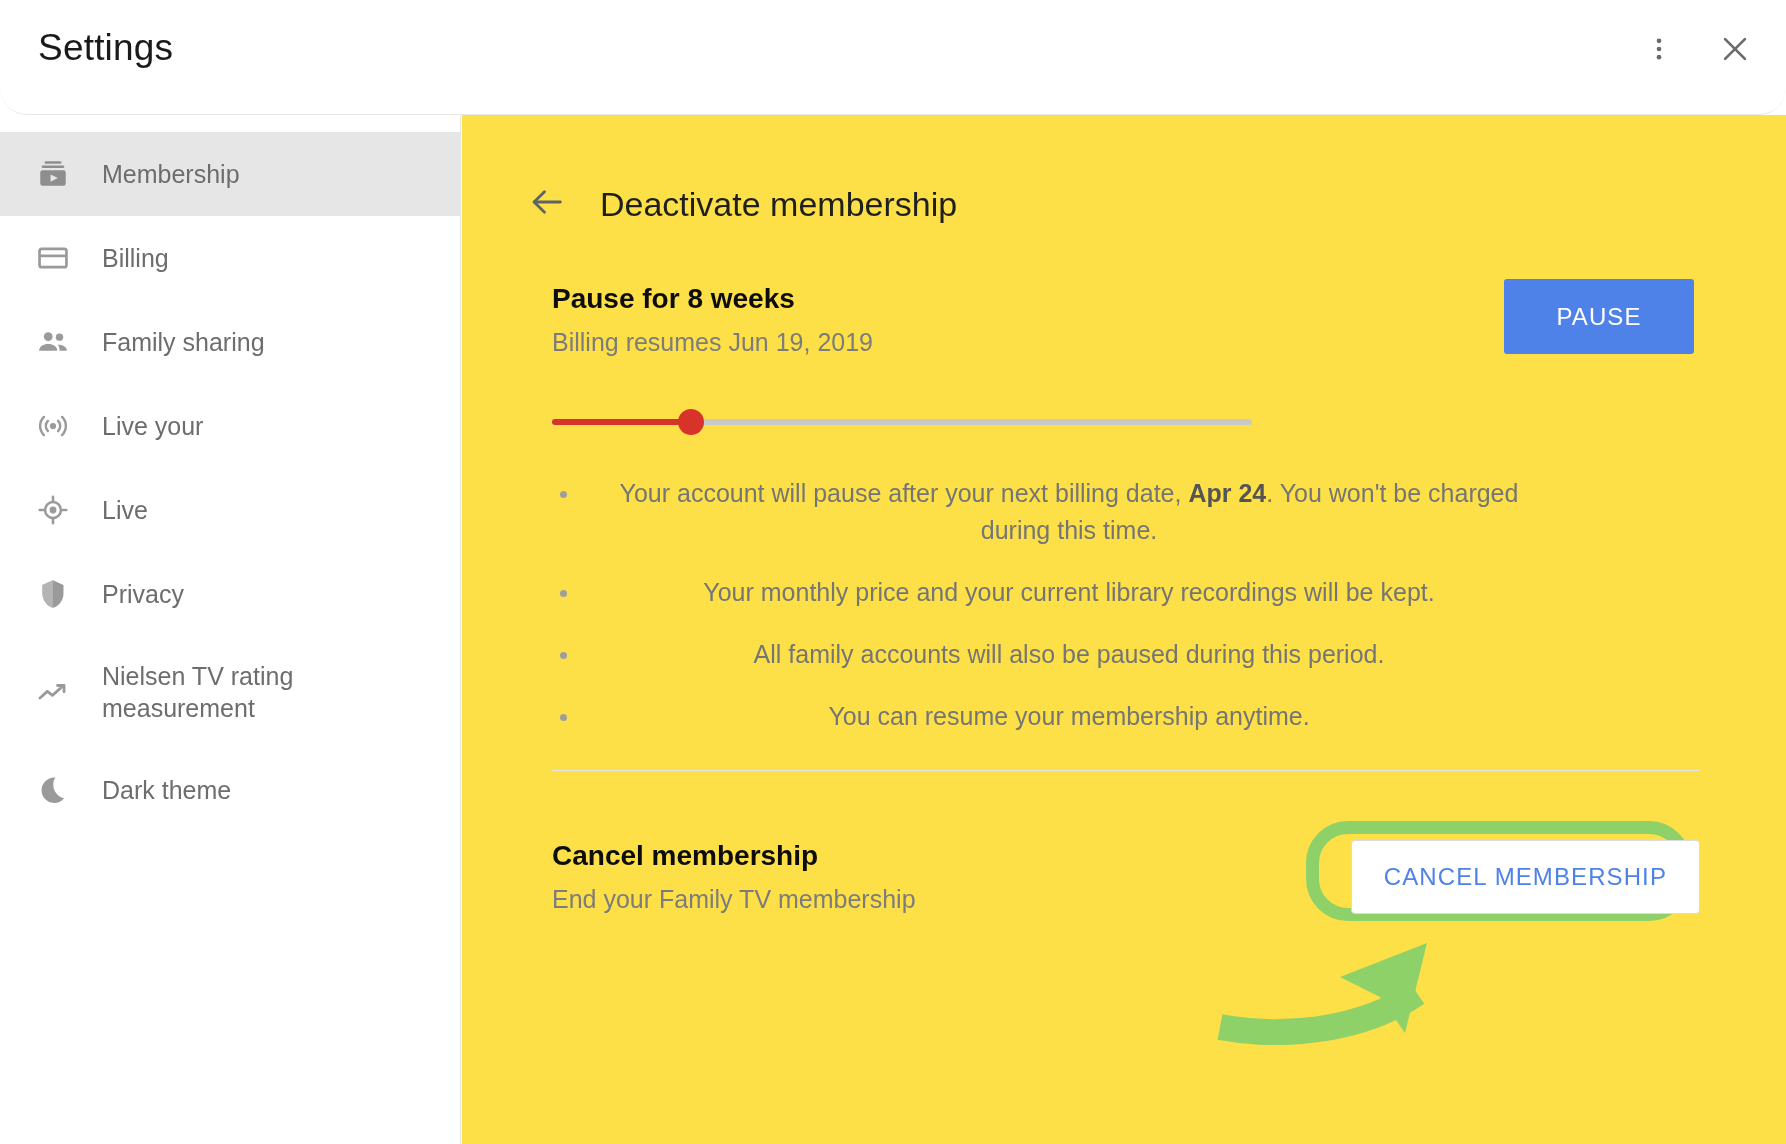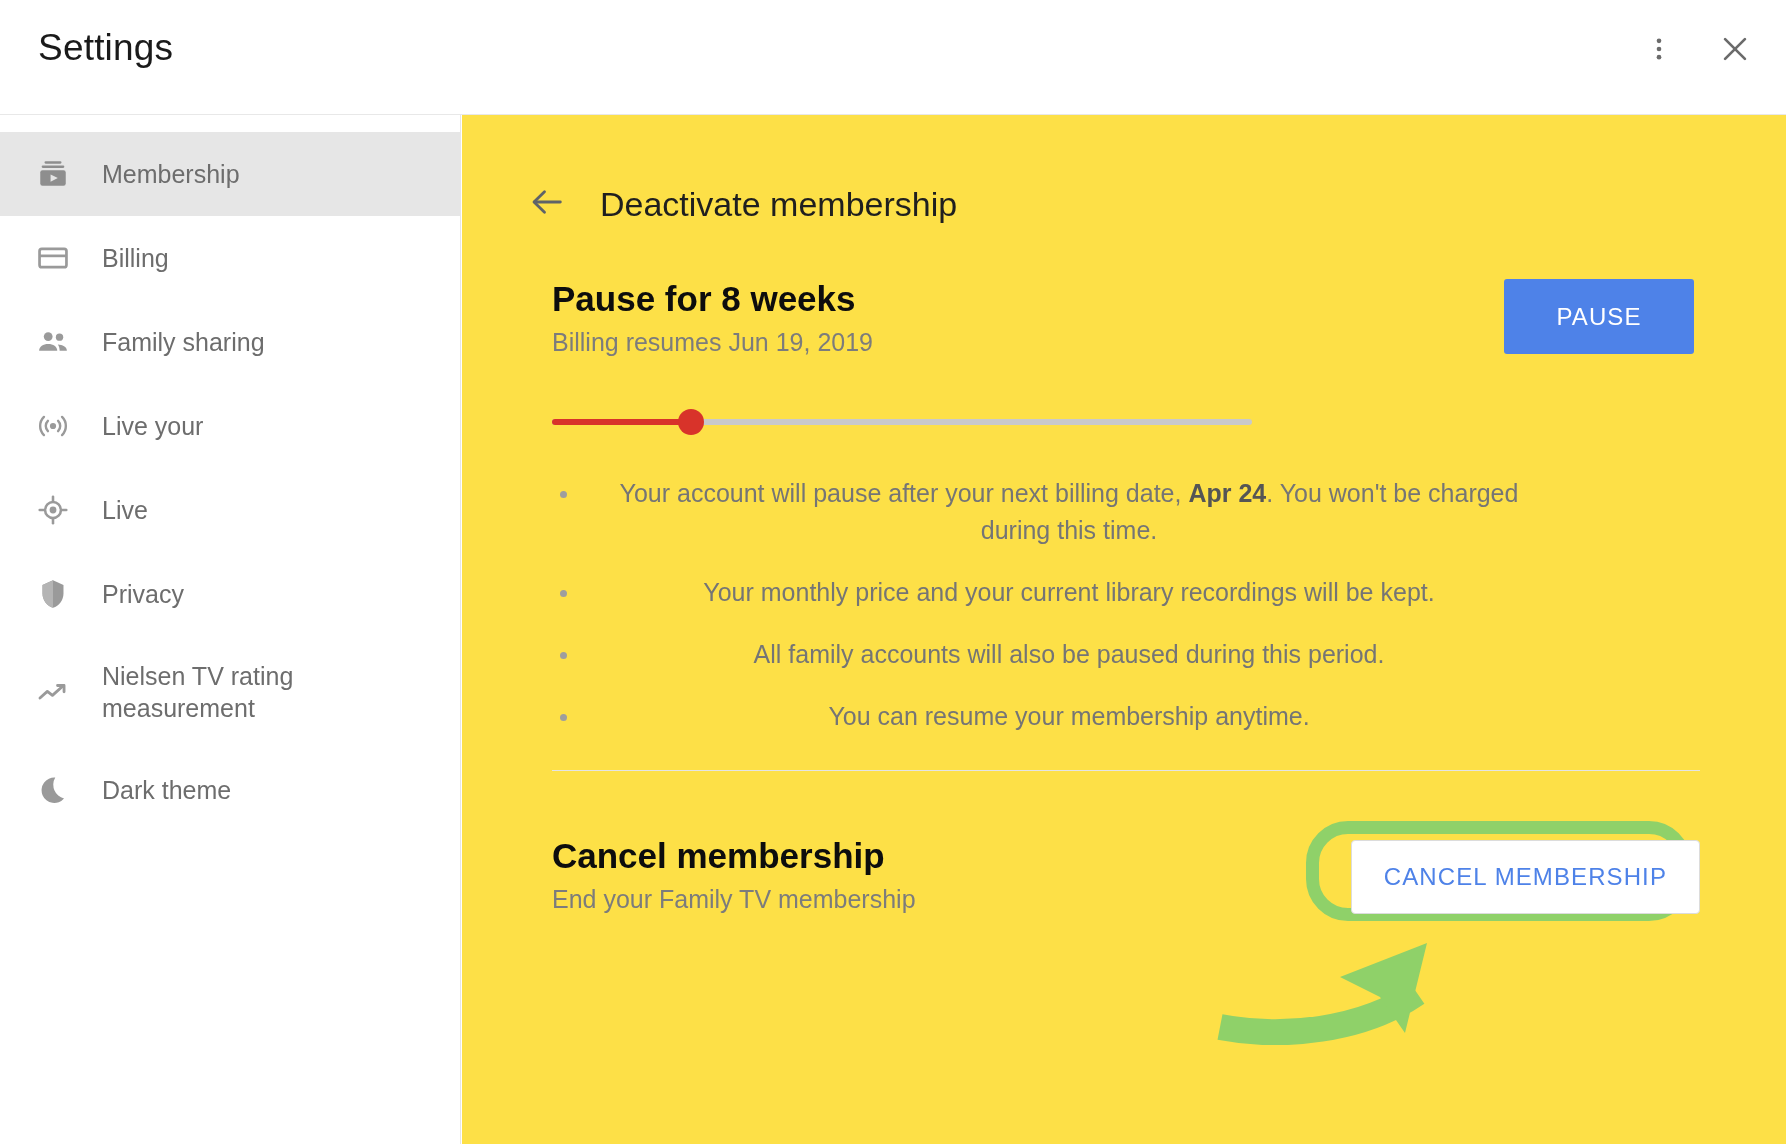--- a/index.html
+++ b/index.html
@@ -18,20 +18,21 @@
 
   
   .topbar {
     position: absolute;
     left: 0; top: 0;
     width: 1786px;
     height: 115px;
     background: #fff;
     border-bottom: 1px solid #e8e8e8;
     box-sizing: border-box;
+    border-radius: 27px;
   }
   .app-title {
     position: absolute;
     left: 38px;
     top: 26px;
     font-size: 37px;
     color: #1a1a1a;
     letter-spacing: 0.2px;
     font-weight: 400;
     line-height: 44px;
@@ -135,21 +136,21 @@
     width: 1148px;
   }
   .pause-section { top: 168px; }
 
   .row-head {
     display: flex;
     justify-content: space-between;
     align-items: flex-start;
   }
   .sec-title {
-    font-size: 35px;
+    font-size: 28px;
     font-weight: bold;
     color: #0d0d0d;
     line-height: 32px;
   }
   .sec-sub {
     font-size: 25px;
     color: #7c7c7c;
     margin-top: 12px;
     line-height: 30px;
     font-weight: 400;

